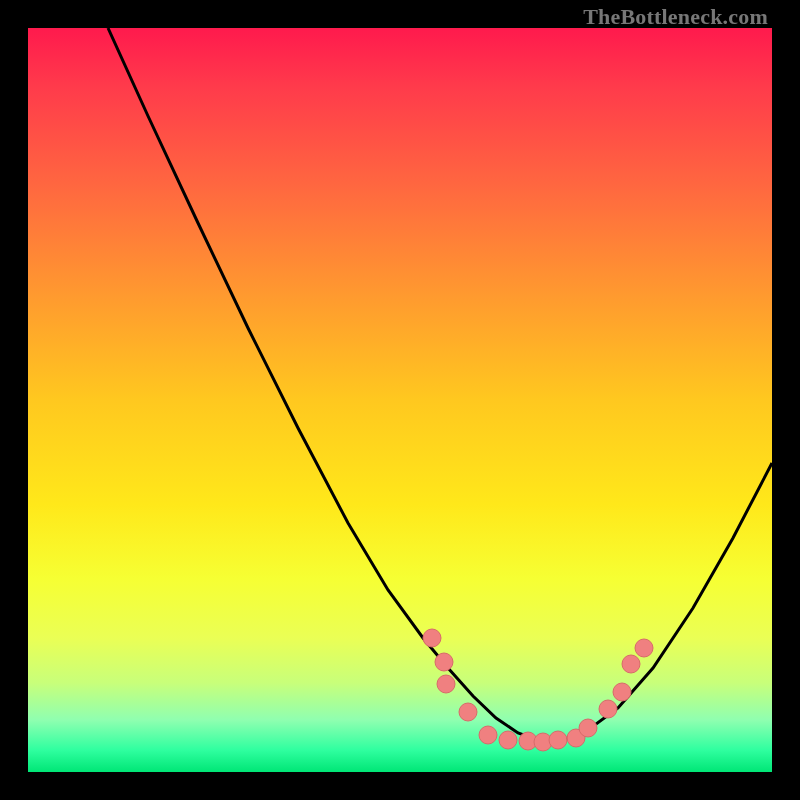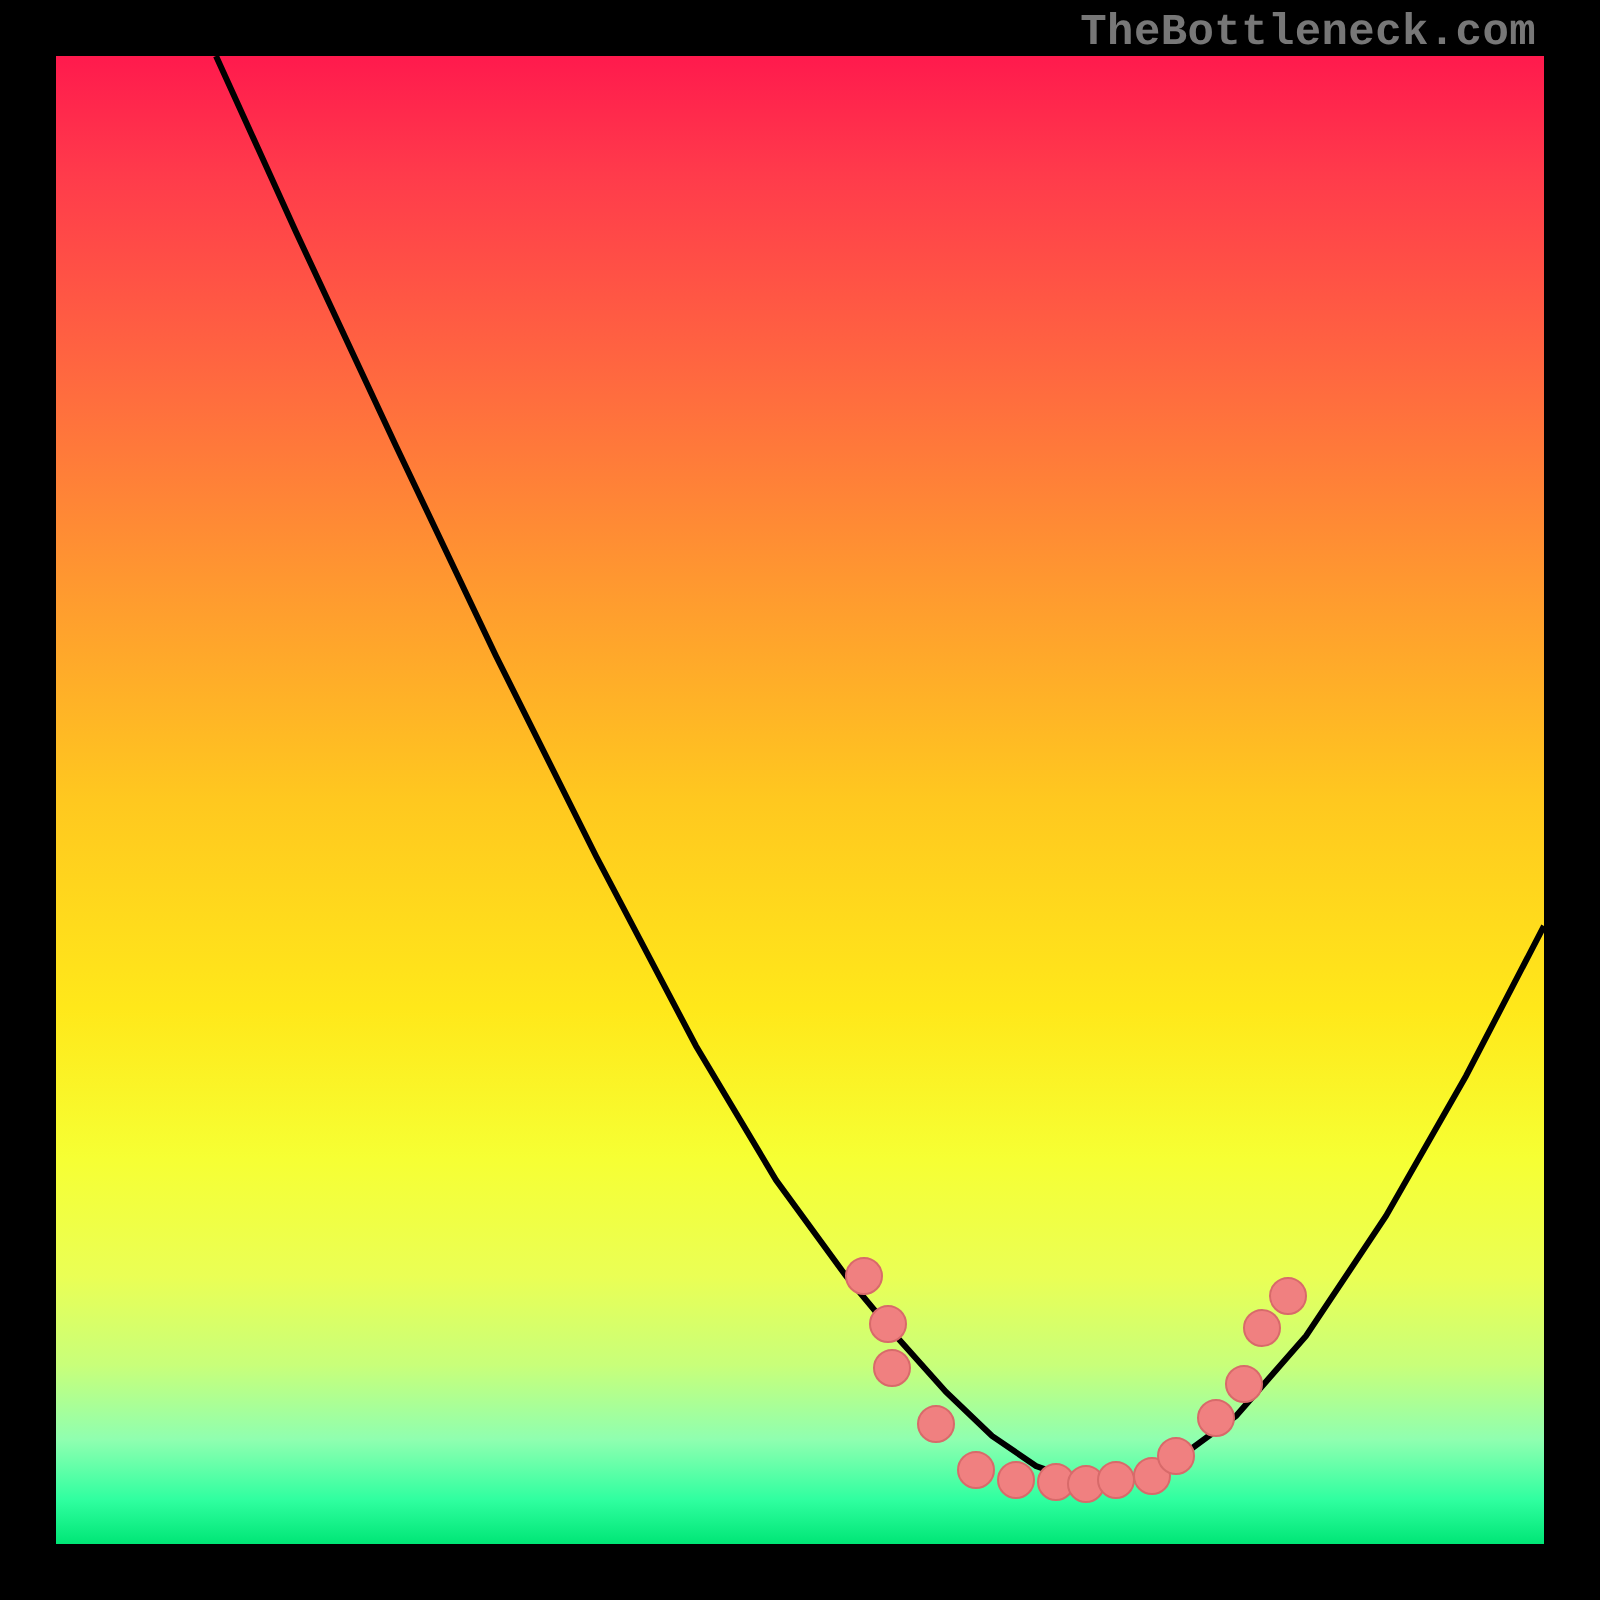--- a/index.html
+++ b/index.html
@@ -44,21 +44,21 @@
     position: absolute;
     left: 0;
     top: 0;
     width: 744px;
     height: 744px;
   }
   .watermark {
     position: absolute;
     top: 4px;
     right: 32px;
-    font-family: Liberation Mono, monospace;
+    font-family: Liberation Serif, serif;
     font-size: 22px;
     font-weight: 600;
     color: #777;
     letter-spacing: 0.2px;
   }
 </style>
 </head>
 <body>
 
 <div class="watermark">TheBottleneck.com</div>

